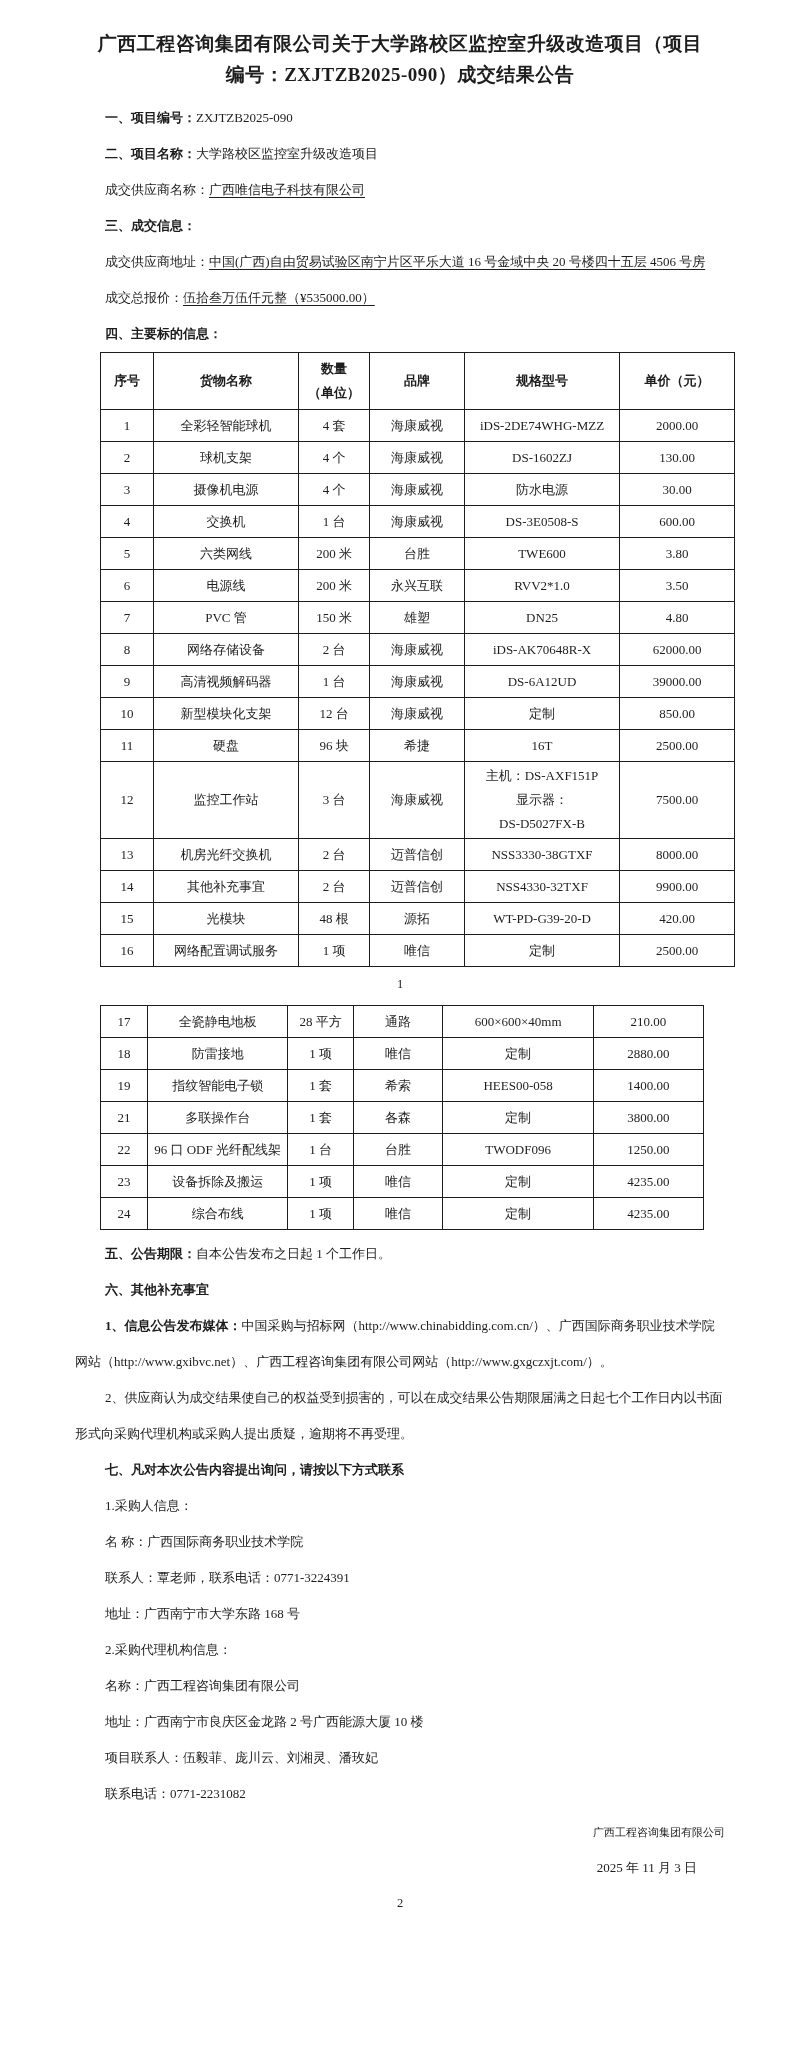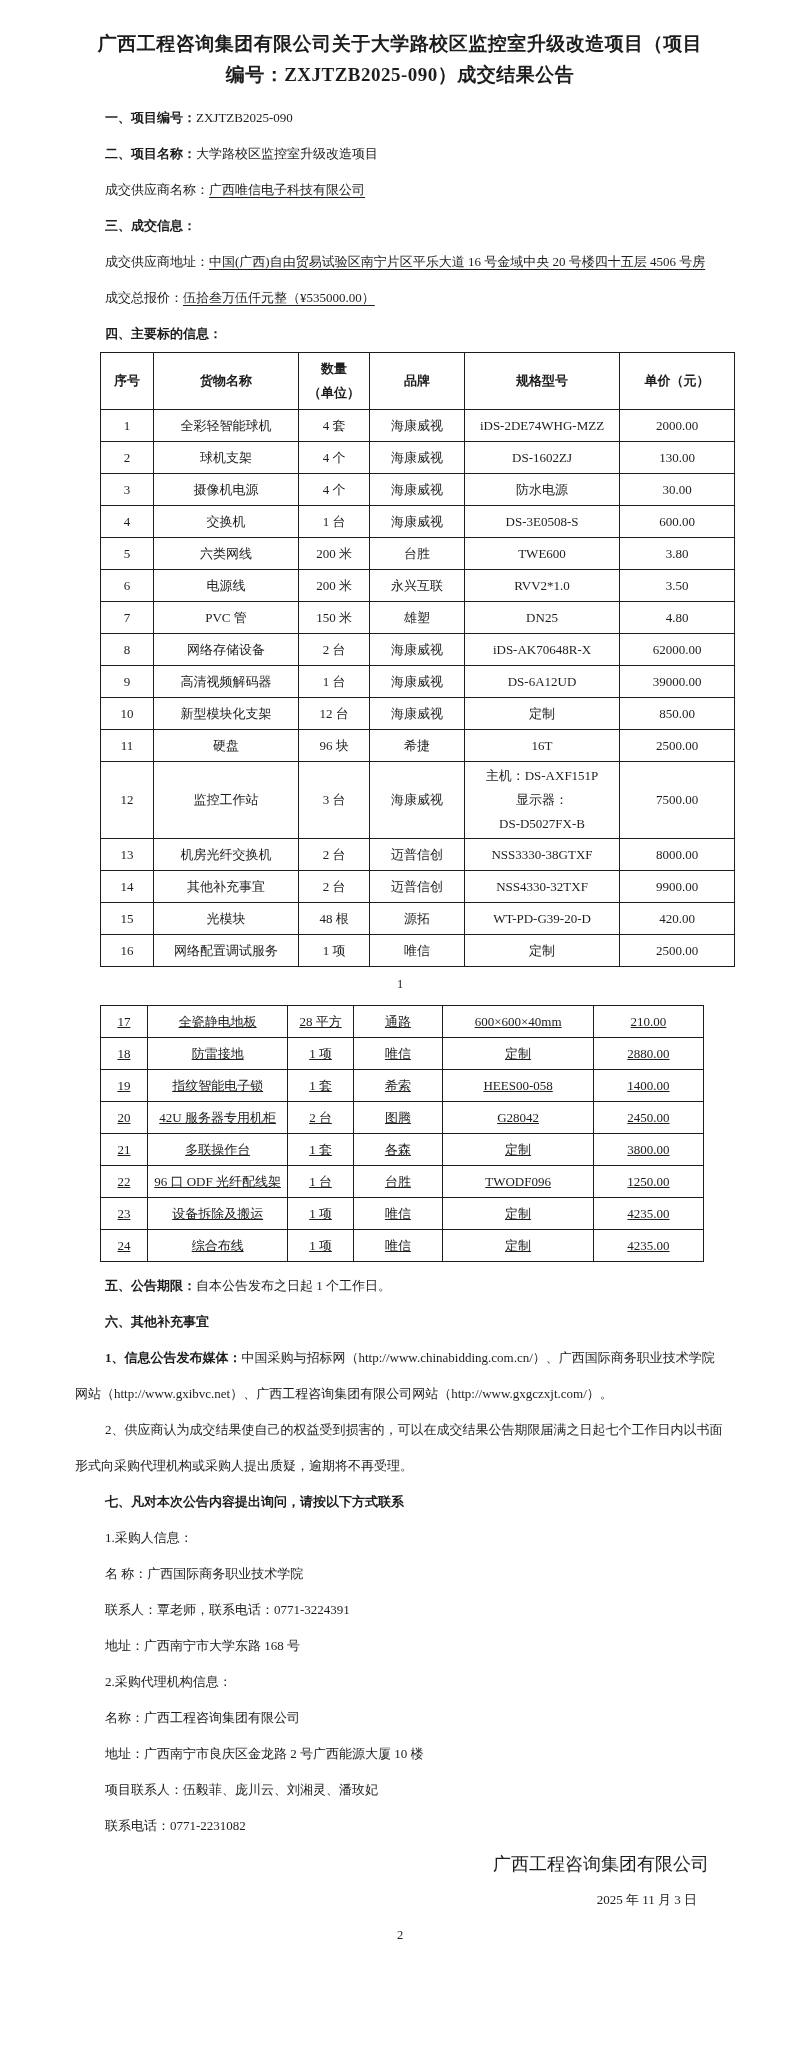--- a/index.html
+++ b/index.html
@@ -63,24 +63,24 @@
   .col-brand { width: 88px; margin-top: 12px; }
   .col-model { width: 148px; }
   .col-price { width: 108px; }
   .pagenum {
     margin: 0;
     font-size: 12.5px;
     line-height: 34px;
     text-align: center;
     text-indent: 0;
   }
-  .table2 { margin-top: 4px; text-decoration: underline; }
+  .table2 { margin-top: 4px; }
   .footer-company {
-    margin: 2px 16px 0 0;
-    font-size: 18px;
+    margin: 2px 0 0 0;
+    font-size: 11px;
     line-height: 36px;
     text-align: right;
     text-indent: 0;
   }
   .footer-date {
     margin: 0;
     padding-right: 28px;
     font-size: 13px;
     line-height: 36px;
     text-align: right;
@@ -284,28 +284,20 @@
   </tr>
         <tr>
     <td class="col-no">19</td>
     <td class="col-name">指纹智能电子锁</td>
     <td class="col-qty">1 套</td>
     <td class="col-brand">希索</td>
     <td class="col-model model">HEES00-058</td>
     <td class="col-price">1400.00</td>
   </tr>
         <tr>
-    <td class="col-no">20</td>
-    <td class="col-name">42U 服务器专用机柜</td>
-    <td class="col-qty">2 台</td>
-    <td class="col-brand">图腾</td>
-    <td class="col-model model">G28042</td>
-    <td class="col-price">2450.00</td>
-  </tr>
-        <tr>
     <td class="col-no">21</td>
     <td class="col-name">多联操作台</td>
     <td class="col-qty">1 套</td>
     <td class="col-brand">各森</td>
     <td class="col-model model">定制</td>
     <td class="col-price">3800.00</td>
   </tr>
         <tr>
     <td class="col-no">22</td>
     <td class="col-name">96 口 ODF 光纤配线架</td>

